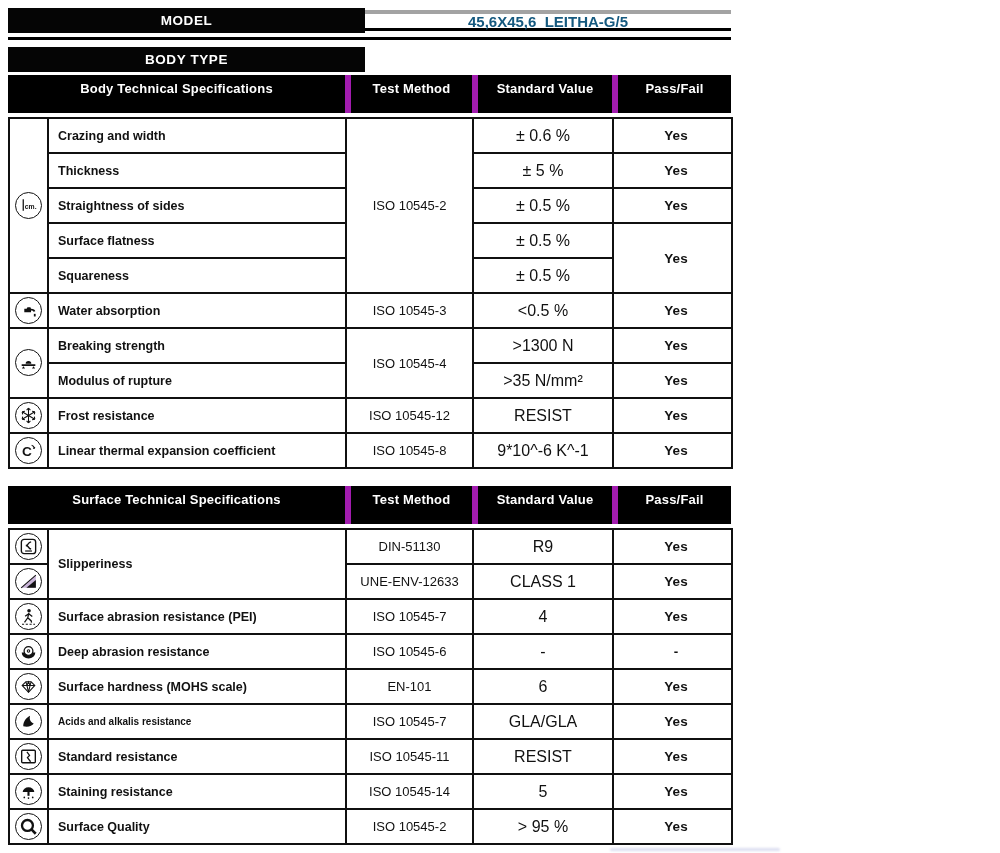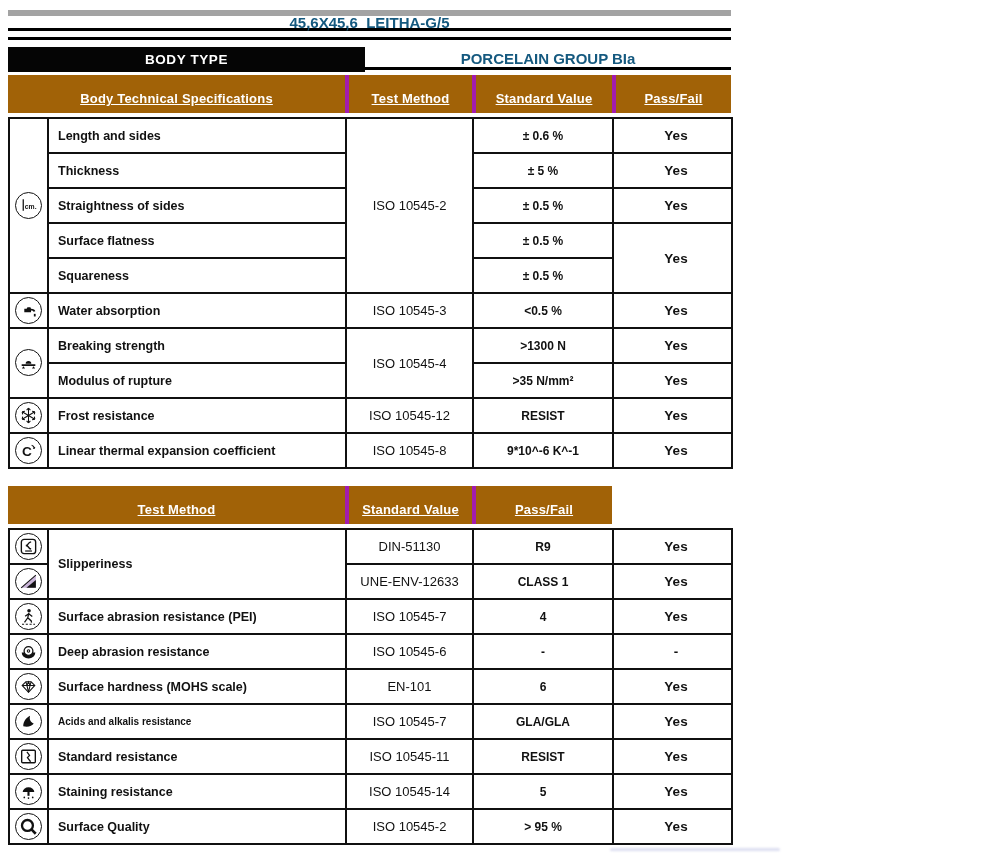--- a/index.html
+++ b/index.html
@@ -15,43 +15,43 @@
   .kv-bar {
     width:357px; background:#050505; color:#fff; display:flex;
     align-items:center; justify-content:center; font-weight:bold;
     font-size:13.5px; letter-spacing:.6px;
   }
   .kv-value {
     flex:1; margin:2px 0; display:flex; align-items:center; justify-content:center;
     font-weight:bold; font-size:15px; color:#15597f; white-space:pre;
     border-bottom:3px solid #000;
   }
-  .kv-value.topline { border-top:6px solid #a3a3a3; }
+  .kv-value.topline { border-top:4px solid #a3a3a3; }
   .sep-line { height:3px; background:#000; margin:4px 0 7px 0; }
 
   
   .thead {
     display:grid; grid-template-columns:337px 127px 140px 119px;
     height:38px; margin-top:3px;
   }
   .thead .hcell {
-    background:#a16207; color:#fff; font-weight:bold; font-size:13px;
+    background:#000000; color:#fff; font-weight:bold; font-size:13px;
     display:flex; align-items:flex-start; justify-content:center;
-    padding-top:16px; letter-spacing:.2px;text-decoration:underline;
-  }
-  .thead .hcell + .hcell { border-left:4px solid #a21caf; }
+    padding-top:6px; letter-spacing:.2px;
+  }
+  .thead .hcell + .hcell { border-left:6px solid #a21caf; }
 
   
   table.spec { border-collapse:collapse; width:723px; margin-top:4px; table-layout:fixed; }
   table.spec td { border:2px solid #101010; height:35px; vertical-align:middle; overflow:hidden; }
   td.icon-cell { text-align:center; }
   td.label-cell { font-weight:bold; font-size:12.5px; padding-left:9px; }
   td.label-cell.small { font-size:10px;margin-left:40px; }
   td.method-cell { font-weight:normal; font-size:13px; text-align:center; }
-  td.value-cell { font-size:12px; text-align:center; white-space:pre; font-weight:bold; }
+  td.value-cell { font-size:16px; text-align:center; white-space:pre; font-weight:normal; }
   td.pass-cell { font-weight:bold; font-size:13.5px; text-align:center;padding-left:8px; }
 
   .icon {
     width:27px; height:27px; border:1.6px solid #111; border-radius:50%;
     display:inline-flex; align-items:center; justify-content:center;
   }
   .icon svg { width:21px; height:21px; display:block; }
 
   .table-gap { height:14px; }
 
@@ -59,27 +59,27 @@
     position:absolute; left:610px; top:848px; width:170px; height:3px;
     background:rgba(100,110,190,.22); border-radius:2px; filter:blur(1px);
   }
 </style>
 </head>
 <body>
 
 <div class="content">
 
   <div class="kv-row">
+    <div class="kv-bar">MODEL</div>
     <div class="kv-value topline">45,6X45,6  LEITHA-G/5</div>
   </div>
   <div class="sep-line"></div>
 
   <div class="kv-row">
     <div class="kv-bar">BODY TYPE</div>
-    <div class="kv-value">PORCELAIN GROUP BIa</div>
   </div>
 
   <div class="thead">
     <div class="hcell">Body Technical Specifications</div>
     <div class="hcell">Test Method</div>
     <div class="hcell">Standard Value</div>
     <div class="hcell">Pass/Fail</div>
   </div>
 
   <table class="spec">
@@ -91,21 +91,21 @@
         <col style="width:119px">
       </colgroup>
     <tbody>
         <tr>
       <td class="icon-cell" rowspan="5"><span class="icon">
               <svg viewBox="0 0 20 20" xmlns="http://www.w3.org/2000/svg">
                 <path d="M5 4 V15" stroke="#111" stroke-width="1.2" fill="none"></path>
                 <text x="6.5" y="13" font-size="6.5" font-weight="bold" fill="#111">cm.</text>
               </svg>
             </span></td>
-      <td class="label-cell">Length and sides</td>
+      <td class="label-cell">Crazing and width</td>
       <td class="method-cell" rowspan="5">ISO 10545-2</td>
       <td class="value-cell">± 0.6 %</td>
       <td class="pass-cell">Yes</td>
     </tr>
     <tr>
       <td class="label-cell">Thickness</td>
       <td class="value-cell">± 5 %</td>
       <td class="pass-cell">Yes</td>
     </tr>
     <tr>
@@ -178,20 +178,21 @@
       <td class="method-cell">ISO 10545-8</td>
       <td class="value-cell">9*10^-6 K^-1</td>
       <td class="pass-cell">Yes</td>
     </tr>
   </tbody>
     </table>
 
   <div class="table-gap"></div>
 
   <div class="thead">
+    <div class="hcell">Surface Technical Specifications</div>
     <div class="hcell">Test Method</div>
     <div class="hcell">Standard Value</div>
     <div class="hcell">Pass/Fail</div>
   </div>
 
   <table class="spec">
     <colgroup>
         <col style="width:39px">
         <col style="width:298px">
         <col style="width:127px">

